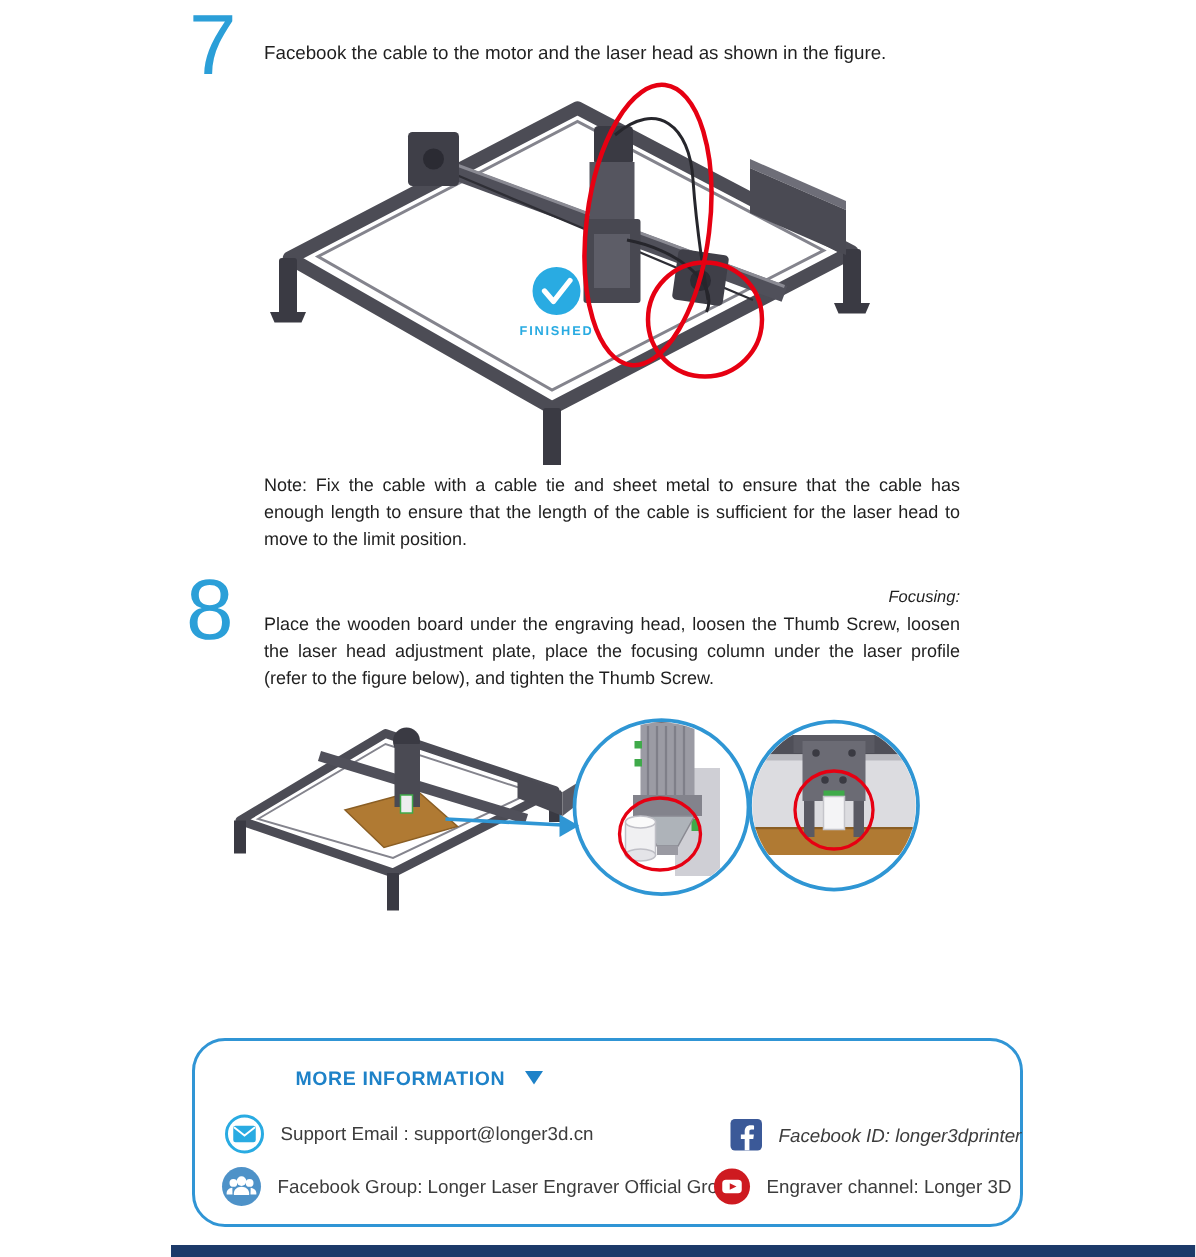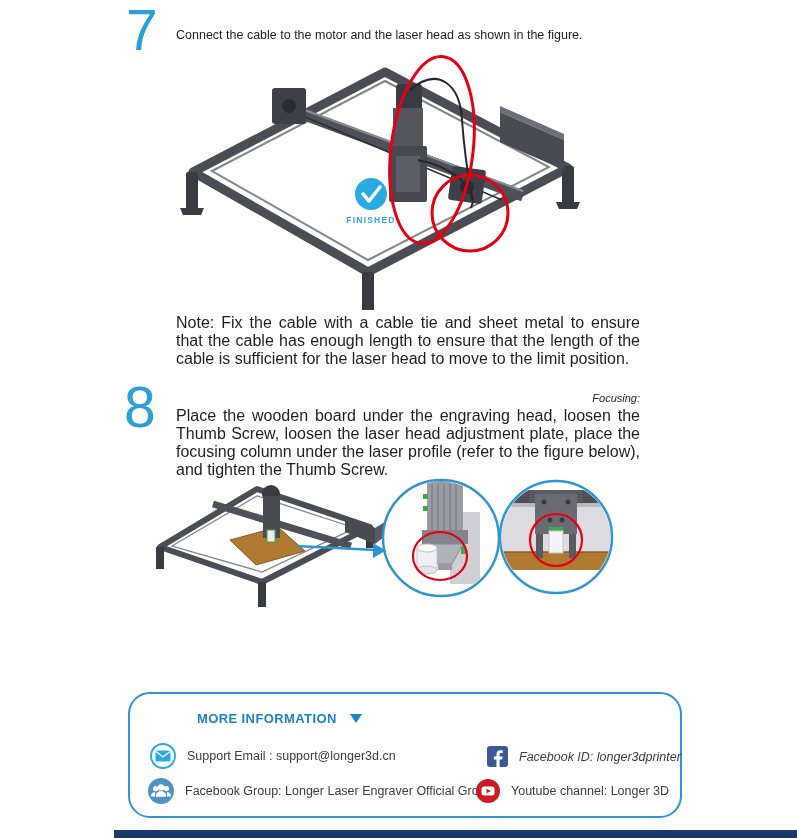--- a/index.html
+++ b/index.html
@@ -5,21 +5,21 @@
   * { margin:0; padding:0; box-sizing:border-box; }
   html,body { background:#ffffff; }
   .page {
     position:relative; width:797px; height:838px; background:#fff;
     font-family:"Liberation Sans", sans-serif; color:#1f1f1f; overflow:hidden;
   }
   .step-num { position:absolute; font-size:57px; line-height:1; color:#2B9FD8; font-weight:400; }
   .num7 { left:126px; top:2px; }
   .num8 { left:124px; top:379px; }
   .instruction { position:absolute; left:176px; top:27px; width:475px; font-size:12.5px; line-height:17px; }
-  .para { font-size:16px; line-height:18px; text-align:justify; }
+  .para { font-size:12px; line-height:18px; text-align:justify; }
   .note { position:absolute; left:176px; top:314px; width:464px; }
   .step8-block { position:absolute; left:176px; top:389px; width:464px; }
   .step8-heading { font-size:11px; line-height:18px; text-align:right;font-style:italic; }
   .tf { position:absolute; left:176px; top:637px; width:464px; }
   .fig7 { position:absolute; left:150px; top:48px; width:470px; height:262px; }
   .fig8 { position:absolute; left:155px; top:472px; width:470px; height:152px; }
 
   .info-box {
     position:absolute; left:128px; top:692px; width:554px; height:126px;
     border:2px solid #3095D5; border-radius:22px; background:#fff;
@@ -39,21 +39,21 @@
   .ic-group { width:26px; height:26px; border-radius:50%; background:#4E92C8; }
   .ic-youtube { width:24px; height:24px; border-radius:50%; background:#CE1A20; }
   .footer-bar { position:absolute; left:114px; top:830px; width:683px; height:8px; background:#1C3A69; }
 </style>
 </head>
 <body>
 
 <div class="page">
 
   <div class="step-num num7">7</div>
-  <p class="instruction">Connect the cable to the motor and the laser head as shown in the figure.</p>
+  <p class="instruction">Facebook the cable to the motor and the laser head as shown in the figure.</p>
 
   <svg class="fig7" viewBox="0 0 470 262">
     <g>
       <path d="M43,124 L235,24 L418,120 L218,224 Z" fill="none" stroke="#4C4C55" stroke-width="9" stroke-linejoin="round"></path>
       <path d="M62,123 L235,33 L399,119 L218,212 Z" fill="none" stroke="#84848D" stroke-width="2"></path>
 
       <rect x="36" y="124" width="12" height="40" rx="2" fill="#3A3A43"></rect>
       <path d="M30,160 h24 l-3,7 h-18 z" fill="#3A3A43"></path>
       <rect x="212" y="224" width="12" height="44" rx="2" fill="#3A3A43"></rect>
       <path d="M206,264 h24 l-3,7 h-18 z" fill="#3A3A43"></path>
@@ -217,18 +217,18 @@
       <span class="clabel">Facebook Group: Longer Laser Engraver Official Group</span>
     </div>
 
     <div class="contact c-youtube">
       <span class="ic ic-youtube">
         <svg width="24" height="24" viewBox="0 0 24 24">
           <rect x="5.5" y="7.5" width="13" height="9" rx="2.5" fill="#ffffff"></rect>
           <polygon points="10.5,9.8 15,12 10.5,14.2" fill="#CE1A20"></polygon>
         </svg>
       </span>
-      <span class="clabel">Youtube channel: Longer 3D</span>
+      <span class="clabel">Engraver channel: Longer 3D</span>
     </div>
   </div>
 
   <div class="footer-bar"></div>
 </div>
 
 </body></html>

